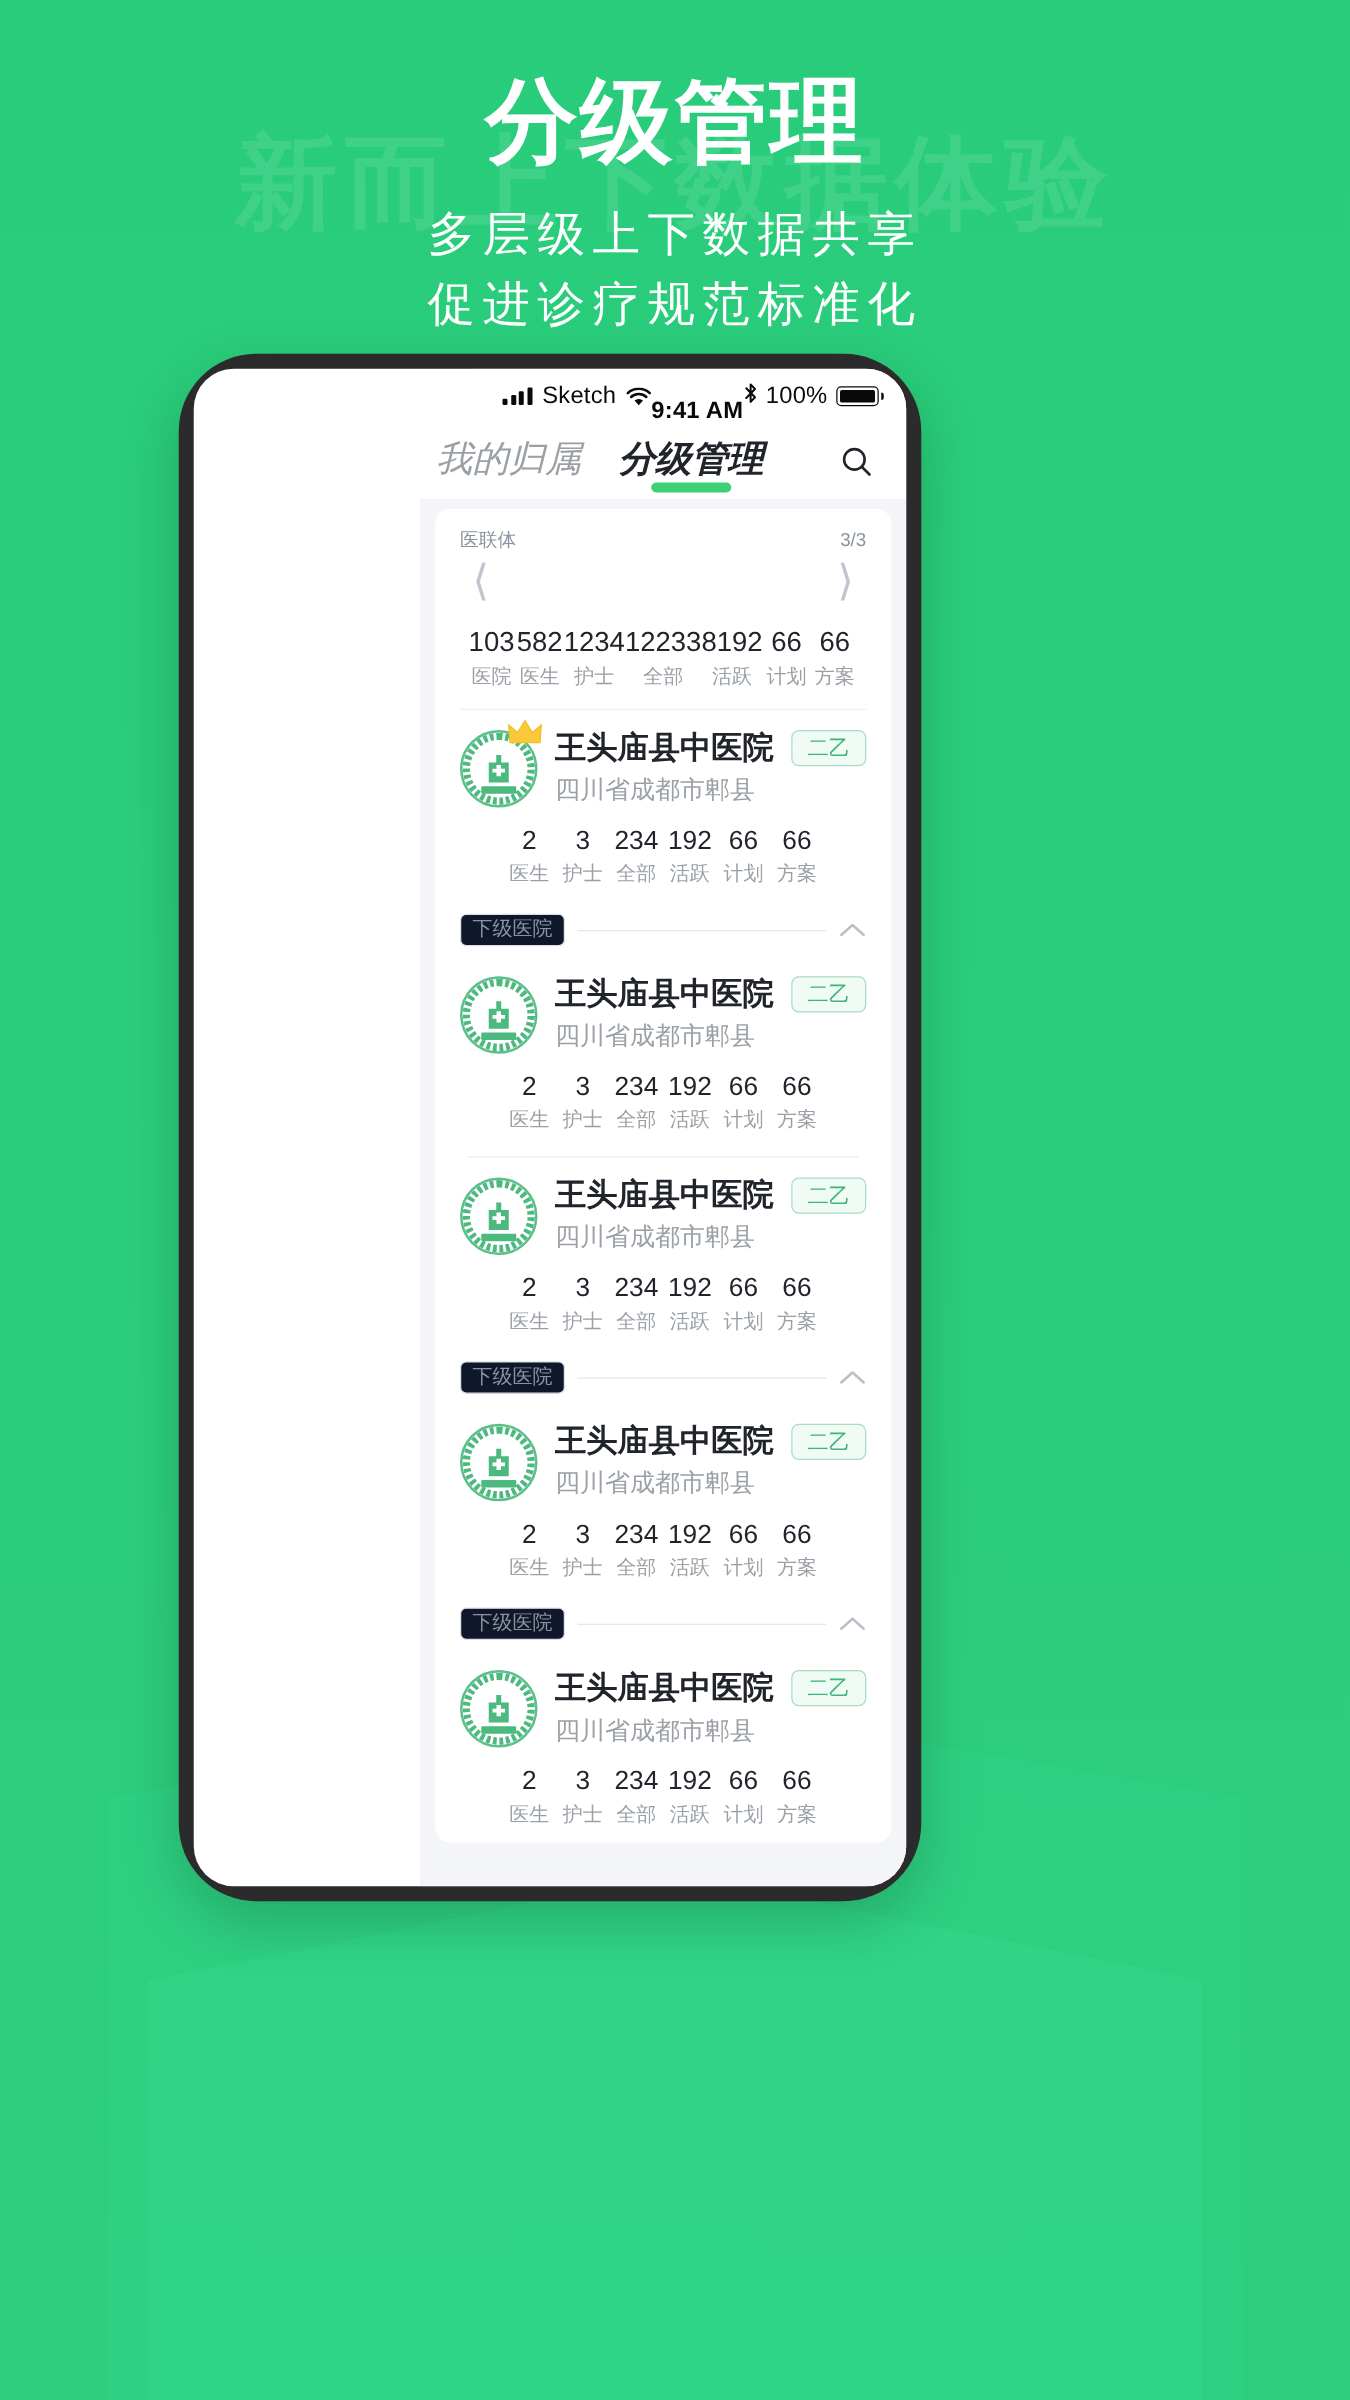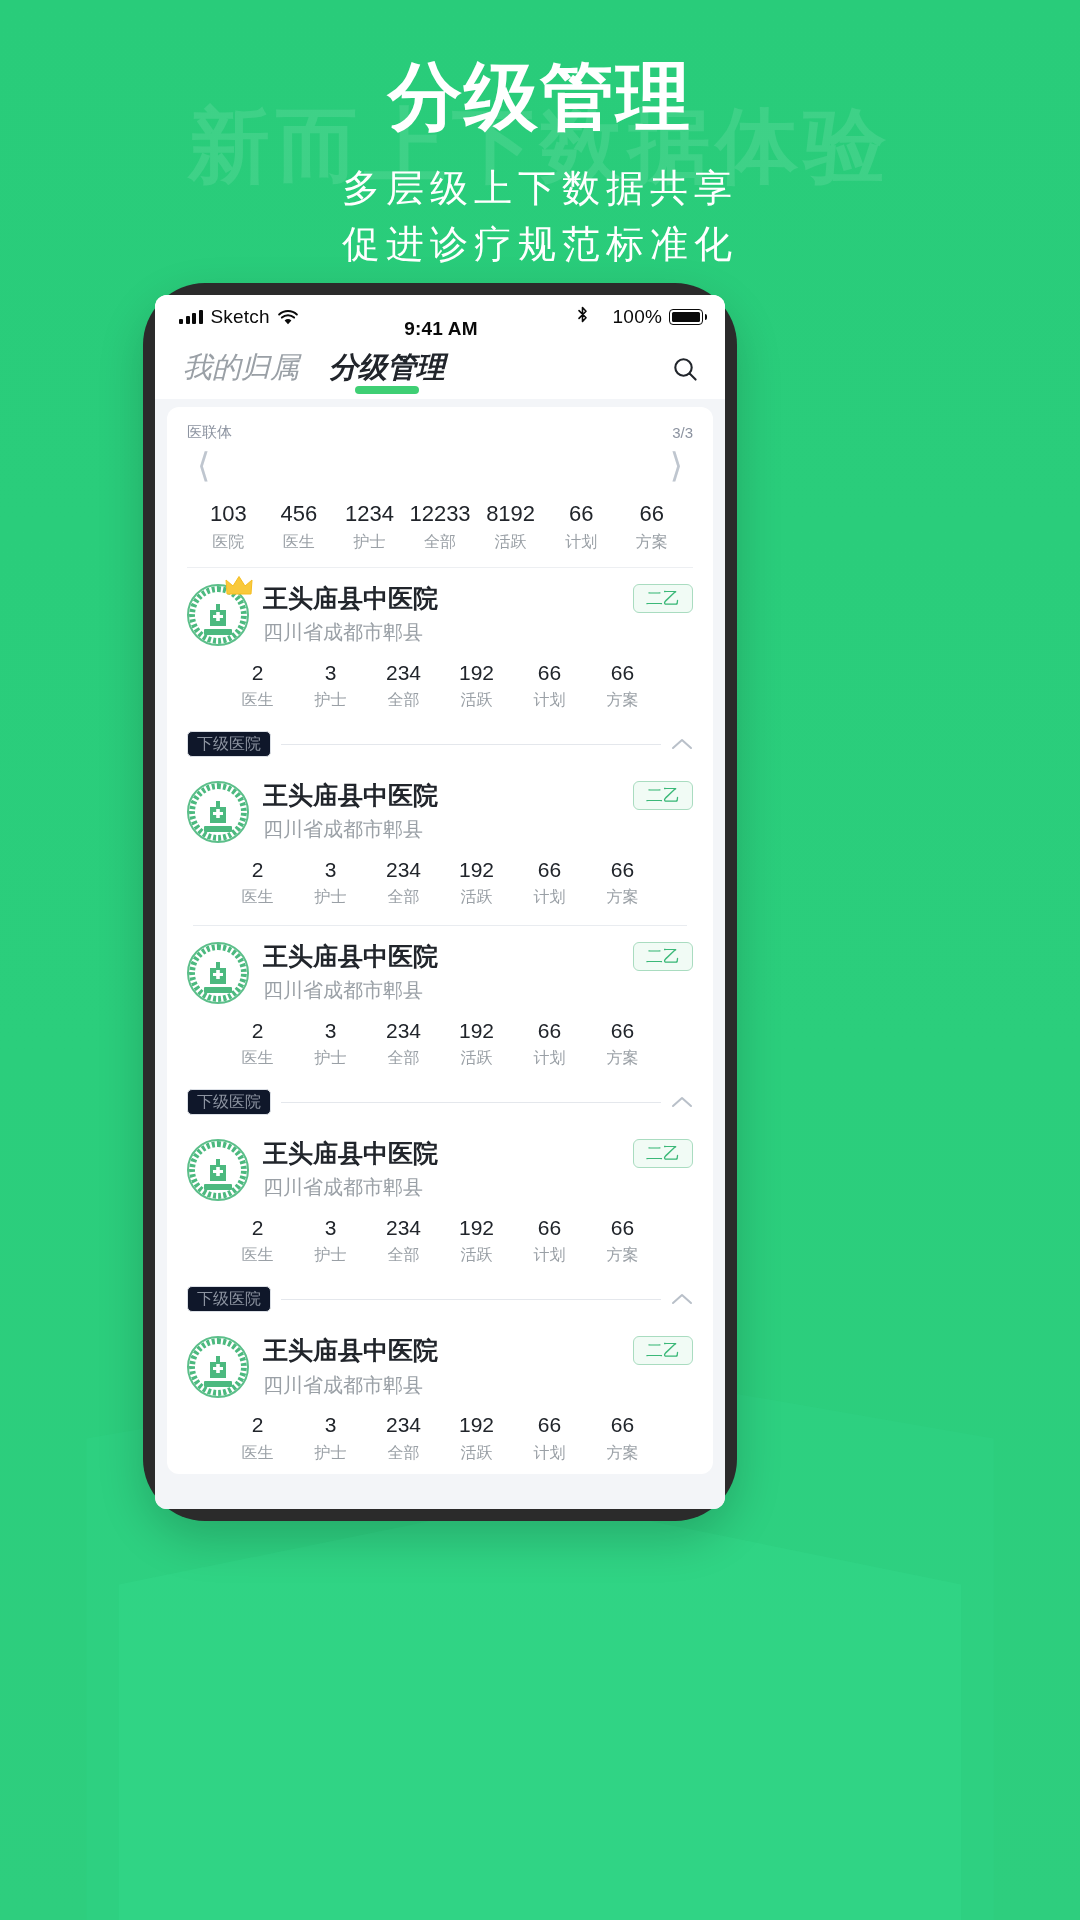--- a/index.html
+++ b/index.html
@@ -90,25 +90,26 @@
     background: #2B2B2B;
     border-radius: 62px;
     box-shadow: 0 18px 46px rgba(0,0,0,.18);
     z-index: 5;
     padding: 12px;
   }
   .screen {
     width: 100%;
     height: 100%;
     background: #FFFFFF;
-    border-radius: 12px;
+    border-radius: 32px;
     overflow: hidden;
     position: relative;
     display: flex;
     flex-direction: column;
+    align-items: flex-end;
   }
 
   
   .statusbar {
     height: 44px;
     flex: 0 0 44px;
     background: #FFFFFF;
     display: flex;
     align-items: center;
     padding: 0 22px 0 24px;
@@ -121,21 +122,21 @@
   .sb-center { flex: 0 0 auto; font-weight: 600; margin-top: 24px; }
   .sb-right { display: flex; align-items: center; gap: 7px; flex: 1; justify-content: flex-end; }
   .signal { display: flex; align-items: flex-end; gap: 2.5px; height: 14px; }
   .signal i { width: 4px; background: #0A0A0A; border-radius: 1px; display: block; }
   .signal i:nth-child(1){ height: 5px; }
   .signal i:nth-child(2){ height: 8px; }
   .signal i:nth-child(3){ height: 11px; }
   .signal i:nth-child(4){ height: 14px; }
   .carrier { font-size: 19px; font-weight: 500; }
   .wifi svg { display: block; }
-  .batt-pct { font-size: 19px; font-weight: 500; margin-left: 18px; }
+  .batt-pct { font-size: 19px; font-weight: 500; }
   .batt {
     width: 34px; height: 16px;
     border: 1.8px solid #0A0A0A;
     border-radius: 4px;
     position: relative;
     padding: 2px;
   }
   .batt::after {
     content: "";
     position: absolute;
@@ -395,21 +396,21 @@
           <div class="union-title-row">
             <span class="arrow">⟨</span>
             <span class="arrow">⟩</span>
           </div>
           <div class="stats">
             <div class="stat">
               <div class="v">103</div>
               <div class="k">医院</div>
             </div>
             <div class="stat">
-              <div class="v">456</div>
+              <div class="v">582</div>
               <div class="k">医生</div>
             </div>
             <div class="stat">
               <div class="v">1234</div>
               <div class="k">护士</div>
             </div>
             <div class="stat">
               <div class="v">12233</div>
               <div class="k">全部</div>
             </div>

